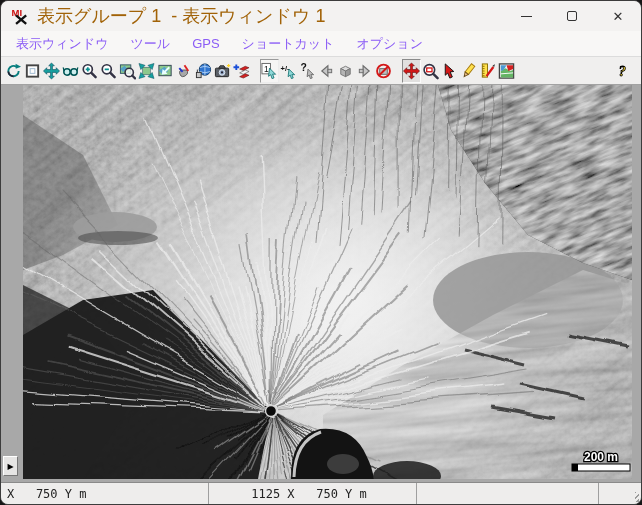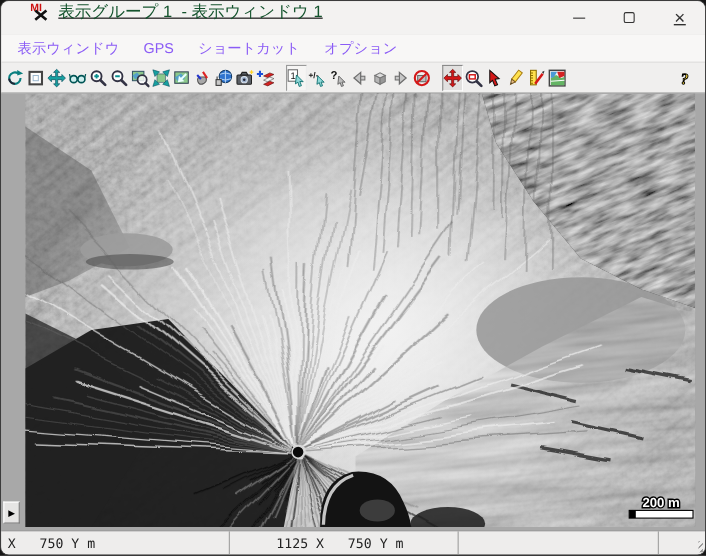--- a/index.html
+++ b/index.html
@@ -1,23 +1,23 @@
 <!DOCTYPE html>
 <html><head>
 <meta charset="utf-8">
 <style>
   html,body{margin:0;padding:0;background:#161616;}
   *{box-sizing:border-box;}
   .win{width:642px;height:505px;border-radius:8px;overflow:hidden;background:#a8a8a8;
        border:1px solid #3c3c3c;display:flex;flex-direction:column;
        font-family:"Liberation Sans",sans-serif;position:relative;}
   
-  .titlebar{flex:0 0 30px;background:#f3f2f1;display:flex;align-items:flex-start;padding-left:26px;text-decoration:underline;}
+  .titlebar{flex:0 0 30px;background:#f3f2f1;display:flex;align-items:center;padding-left:10px;}
   .appicon{width:18px;height:18px;margin-right:8px;flex:0 0 auto;}
-  .title{font-size:15px;color:#14532d;white-space:pre;flex:1 1 auto;}
+  .title{font-size:18px;color:#a16207;white-space:pre;flex:1 1 auto;}
   .wbtns{display:flex;height:30px;}
   .wbtn{width:46px;height:30px;display:flex;align-items:center;justify-content:center;cursor:default;}
   .minglyph{width:11px;height:1px;background:#333;display:block;}
   .maxglyph{width:10px;height:10px;border:1.3px solid #333;border-radius:2px;display:block;}
   .closeglyph{font-size:13px;color:#333;line-height:1;}
   
   .menubar{flex:0 0 26px;background:#f8f7f6;border-bottom:1px solid #dcdcdc;display:flex;align-items:center;padding-left:4px;}
   .menu-item{font-size:13px;color:#8b5cf6;padding:3px 11px;white-space:nowrap;}
   
   .toolbar{flex:0 0 28px;background:#f0efee;border-bottom:1px solid #a2a2a2;display:flex;align-items:center;padding:0 8px 0 3px;}
@@ -63,20 +63,21 @@
           <span class="maxglyph"></span>
         </div>
       <div class="wbtn">
           <span class="closeglyph">✕</span>
         </div>
     </div>
   </div>
 
   <div class="menubar">
     <span class="menu-item">表示ウィンドウ</span>
+    <span class="menu-item">ツール</span>
     <span class="menu-item">GPS</span>
     <span class="menu-item">ショートカット</span>
     <span class="menu-item">オプション</span>
   </div>
 
   <div class="toolbar">
     <div class="tbtn">
       <svg viewBox="0 0 18 18" width="18" height="18">
         <path d="M14.5 9a5.5 5.5 0 1 1-2.4-4.5" fill="none" stroke="#0a7f7f" stroke-width="2"></path>
         <polygon points="11.2,1.2 17,4.6 11.4,6.6" fill="#0a7f7f"></polygon>

